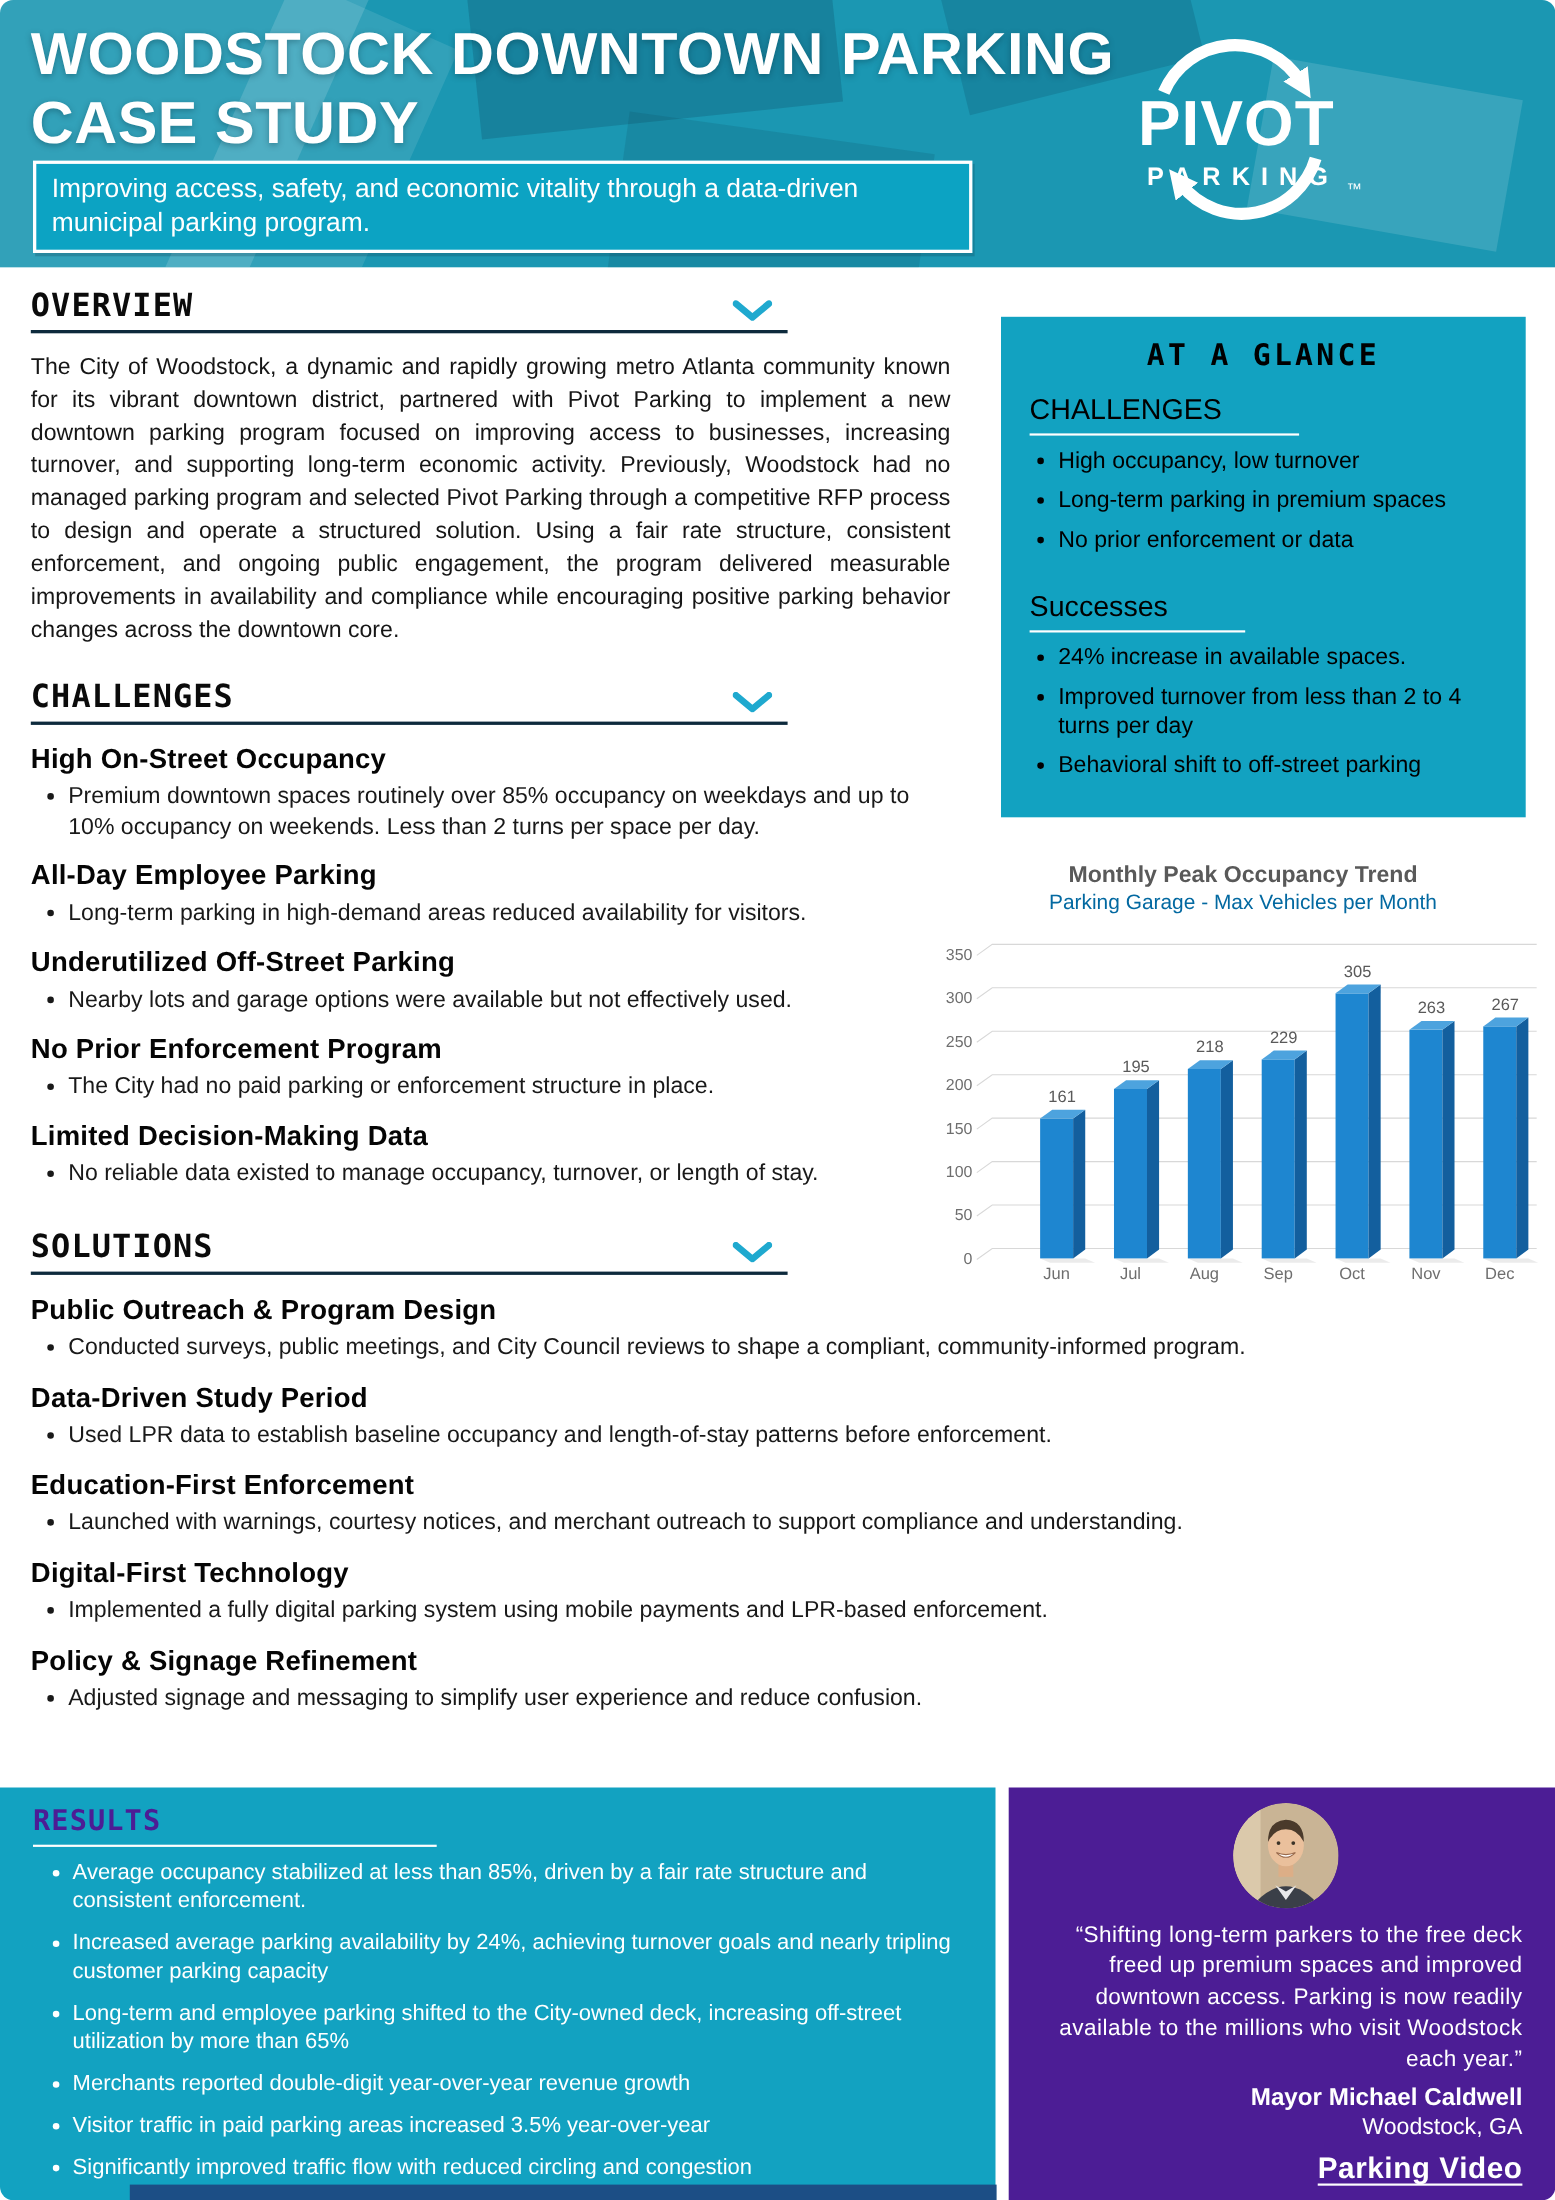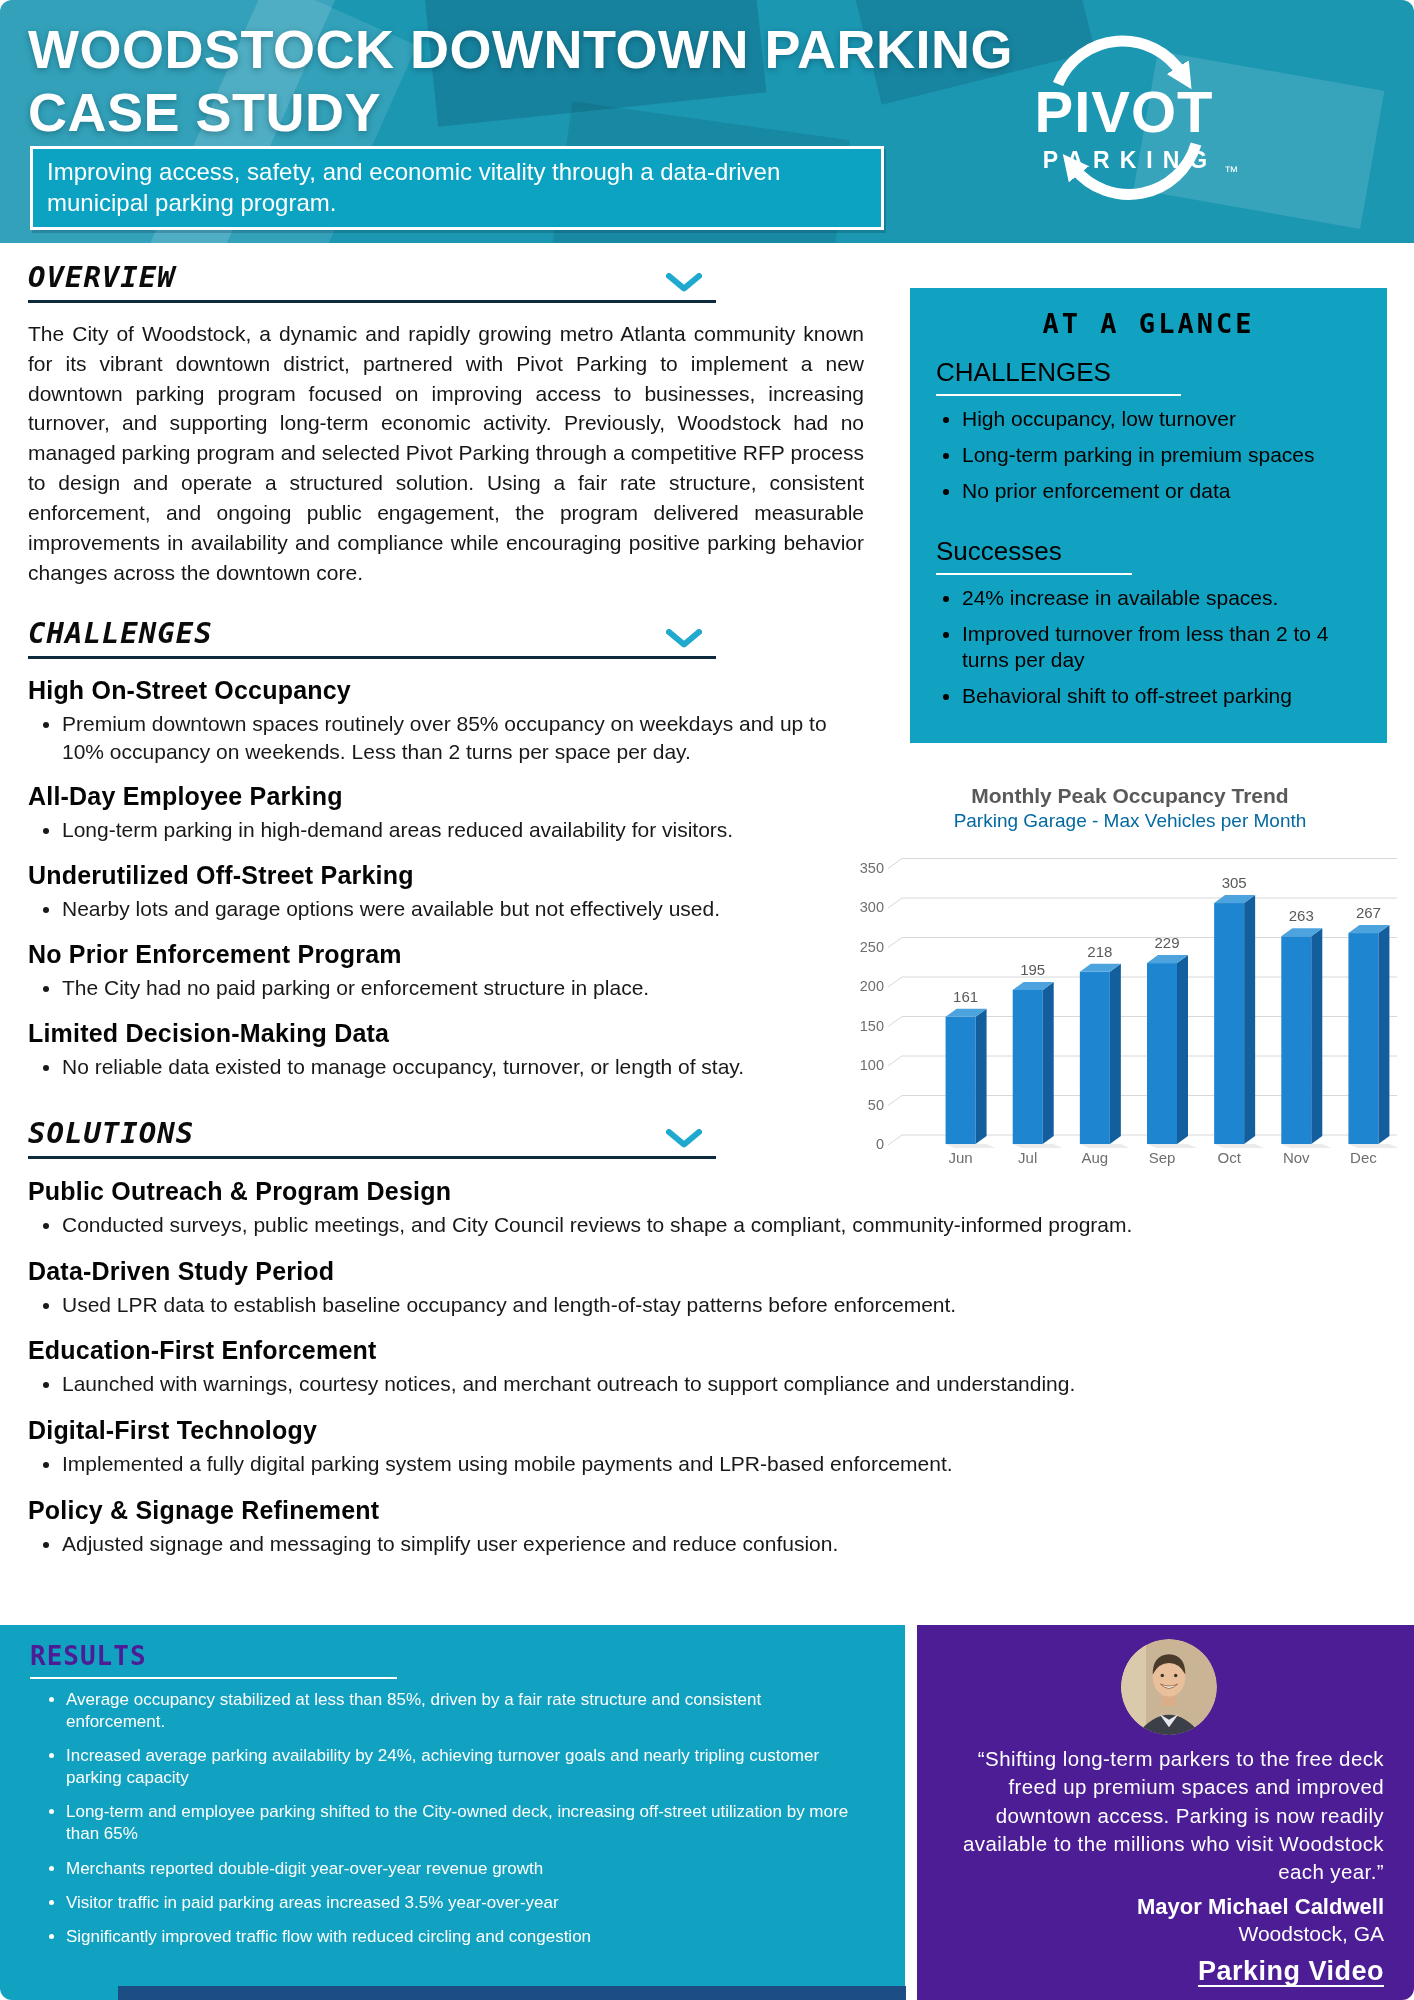--- a/index.html
+++ b/index.html
@@ -16,21 +16,21 @@
   .ph5{right:40px;top:70px;width:230px;height:140px;background:rgba(255,255,255,.13);transform:rotate(10deg);}
   .ph6{right:330px;top:-40px;width:220px;height:120px;background:rgba(8,55,75,.18);transform:rotate(-14deg);}
   .hdr-title{position:absolute;left:28px;top:18px;color:#fff;font-weight:bold;font-size:54px;line-height:1.16;
              letter-spacing:.5px;text-shadow:0 2px 6px rgba(0,40,55,.35);}
   .hdr-sub{position:absolute;left:30px;top:146px;width:854px;box-sizing:border-box;background:#0ca3c3;
            border:3px solid #ffffff;box-shadow:2px 3px 0 rgba(10,60,80,.25);color:#fff;font-size:24px;
            line-height:1.3;padding:7px 14px 9px 14px;}
   .logo{position:absolute;left:996px;top:16px;width:264px;height:200px;}
 
   
-  .sec-head{position:relative;border-bottom:3px solid #0d2a3c;padding-bottom:6px;width:688px;font-style:italic;}
+  .sec-head{position:relative;border-bottom:3px solid #0d2a3c;padding-bottom:6px;width:688px;}
   .sec-head h2{margin:0;font-family:"DejaVu Sans Mono", monospace;font-weight:bold;font-size:29px;
                letter-spacing:1px;color:#0b0b0b;}
   .chev{position:absolute;right:14px;bottom:8px;line-height:0;}
 
   
   .overview{position:absolute;left:28px;top:260px;width:836px;}
   .overview p{margin:16px 0 0 0;font-size:21px;line-height:1.42;text-align:justify;color:#161616;}
 
   
   .glance{position:absolute;left:910px;top:288px;width:477px;box-sizing:border-box;background:#12a2c1;
@@ -58,21 +58,21 @@
   .chart svg{display:block;margin-top:6px;}
 
   
   .results-band{position:absolute;left:0;top:1625px;width:1414px;height:375px;background:#ffffff;}
   .results-left{position:absolute;left:0;top:0;width:905px;height:375px;background:#12a2c1;box-sizing:border-box;
                 padding:16px 40px 0 30px;color:#fff;}
   .res-head{display:inline-block;border-bottom:2.5px solid #fff;padding:0 250px 6px 0;margin-bottom:10px;}
   .res-head h2{margin:0;font-family:"DejaVu Sans Mono", monospace;font-weight:bold;font-size:26px;
                letter-spacing:1px;color:#4c1d95;}
   .results-left ul{margin:0;padding-left:36px;}
-  .results-left li{font-size:17px;line-height:1.3;margin-bottom:12px;}
+  .results-left li{font-size:20px;line-height:1.3;margin-bottom:12px;}
   .results-right{position:absolute;left:917px;top:0;width:497px;height:375px;background:#4c1d95;box-sizing:border-box;
                  padding:12px 30px 0 36px;color:#fff;text-align:right;}
   .avatar{width:96px;height:96px;margin:2px auto 10px auto;display:block;border-radius:50%;}
   .quote{font-size:20.5px;line-height:1.38;letter-spacing:.4px;}
   .quote-author{font-size:22px;font-weight:bold;margin-top:8px;}
   .quote-loc{font-size:21px;margin-top:2px;}
   .video-link{display:inline-block;margin-top:10px;font-size:27px;font-weight:bold;color:#fff;
               text-decoration:underline;text-underline-offset:5px;cursor:pointer;letter-spacing:.5px;}
   .footer-strip{position:absolute;left:118px;bottom:0;width:788px;height:14px;background:#1c4e85;}
 </style>

